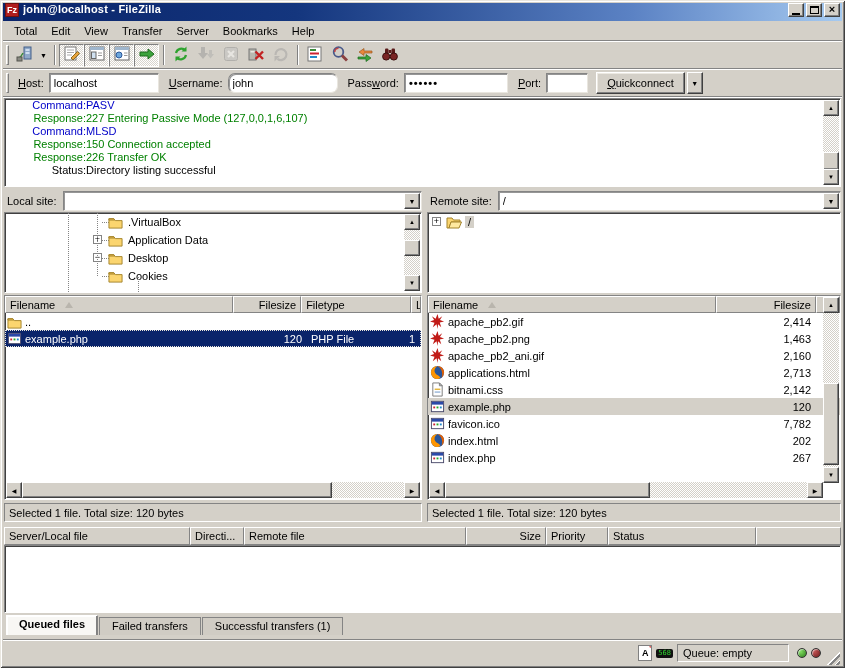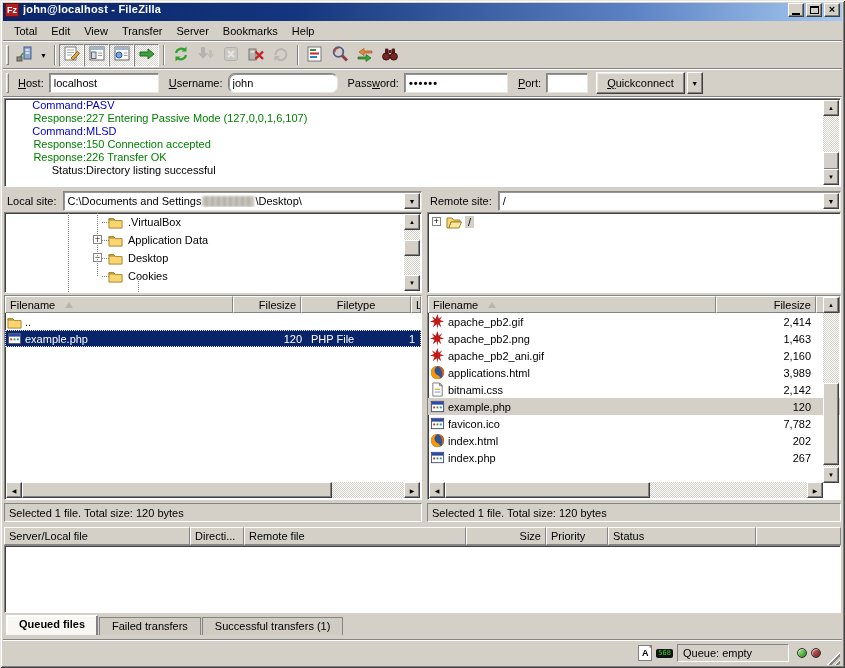--- a/index.html
+++ b/index.html
@@ -327,25 +327,20 @@
       <div class="vsb" style="right:1px; top:1px; bottom:1px;">
       <div class="sbtn" style="top:0; right:0;">▲</div>
       <div class="sthumb" style="top:52px; height:18px; left:0; right:0;"></div>
       <div class="sbtn" style="bottom:0; right:0;">▼</div>
     </div>
   </div>
 
   <div class="sitebar" style="left:4px; width:418px;">
     <span class="slabel">Local site:</span>
     <div class="combo field">
-      <span class="val">
-          <span>C:\Documents and Settings</span>
-          <span class="redact"></span>
-          <span>\Desktop\</span>
-        </span>
       <div class="cdrop">▼</div>
     </div>
   </div>
   <div class="sitebar" style="left:427px; right:4px;">
     <span class="slabel">Remote site:</span>
     <div class="combo field">
       <span class="val">
           <span>/</span>
         </span>
       <div class="cdrop">▼</div>
@@ -409,21 +404,21 @@
 
   <div class="list sunk" id="locallist" style="left:4px; width:418px;">
     <div class="lheader" id="localheader">
         <div class="hcell" style="width: 233px;">
           <span>Filename</span>
           <span class="sortarrow"></span>
         </div>
         <div class="hcell right" style="width: 69px;">
           <span>Filesize</span>
         </div>
-        <div class="hcell" style="width: 112px; justify-content: center;">
+        <div class="hcell" style="width: 112px;">
           <span>Filetype</span>
         </div>
         <div class="hcell" style="flex: 1 1 0%;">
           <span>L</span>
         </div>
       </div>
     <div class="lbody" id="localbody" style="height:171px;">
         <div class="frow">
           <div class="cname" style="width: 233px;">
             <span class="fic">
@@ -512,21 +507,21 @@
           <div class="cname" style="width: 288px;">
             <span class="fic">
               <svg width="15" height="15" viewBox="0 0 16 16">
                 <circle cx="8" cy="8" r="7" fill="#2A5699"></circle>
                 <path d="M8 1a7 7 0 0 1 7 7 7 7 0 0 1-3 5.7A6 6 0 0 0 13 9C13 5 10.5 2.5 8 1z" fill="#E66000"></path>
                 <path d="M8 1C5 3 4 6 5.5 8.5 7 11 10 11 11 13.5A7 7 0 0 1 8 15 7 7 0 0 1 8 1z" fill="#FF9500"></path>
               </svg>
             </span>
             <span>applications.html</span>
           </div>
-          <div class="csize" style="width: 100px;">3,989</div>
+          <div class="csize" style="width: 100px;">2,713</div>
         </div>
         <div class="frow">
           <div class="cname" style="width: 288px;">
             <span class="fic">
               <svg width="15" height="15" viewBox="0 0 16 16">
                 <path d="M3 1h7l3 3v11H3z" fill="#fff" stroke="#7A7A7A"></path>
                 <path d="M10 1l3 3h-3z" fill="#D8D8D8" stroke="#7A7A7A"></path>
                 <rect x="5" y="7" width="6" height="1.5" fill="#E3B53C"></rect>
                 <rect x="5" y="10" width="6" height="1.5" fill="#9AB6D8"></rect>
               </svg>

